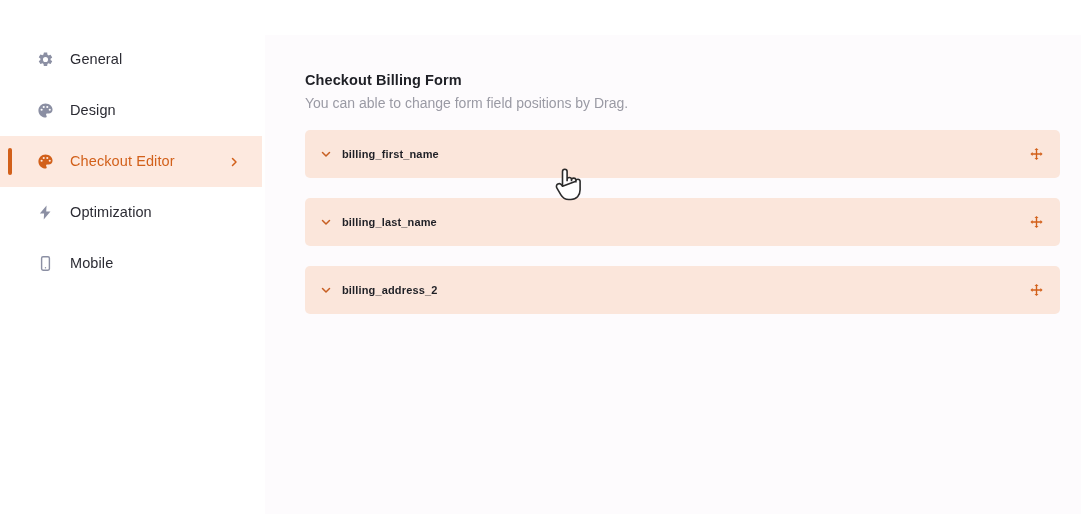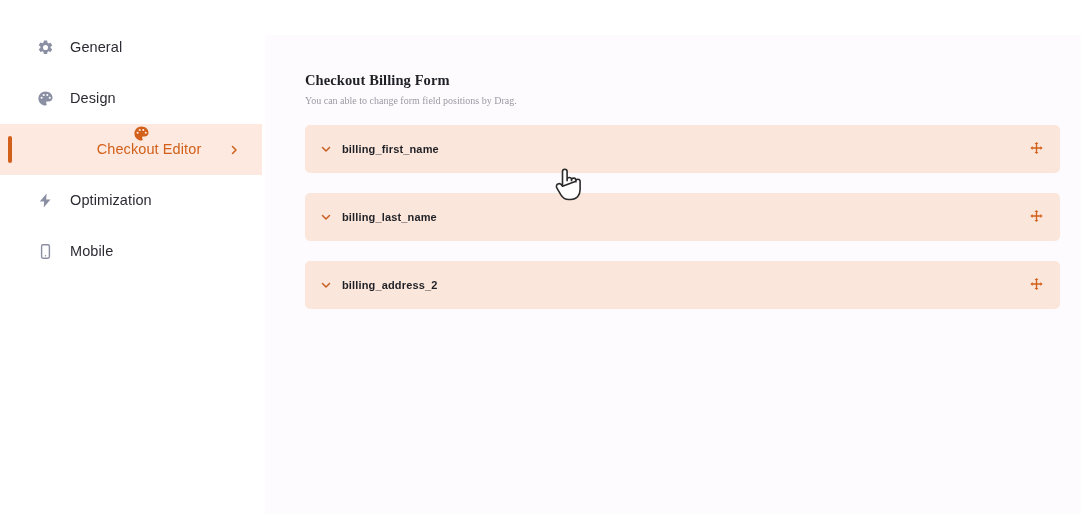--- a/index.html
+++ b/index.html
@@ -16,21 +16,21 @@
     height: 514px;
     background: #ffffff;
     display: flex;
   }
 
   
   .sidebar {
     width: 262px;
     height: 514px;
     background: #ffffff;
-    padding-top: 22px;
+    padding-top: 34px;
     flex: 0 0 262px;
     position: relative;
   }
   .nav-item {
     position: relative;
     height: 51px;
     display: flex;
     align-items: center;
     padding-left: 36px;
     cursor: pointer;
@@ -47,21 +47,20 @@
   }
   .nav-item .nav-icon svg { display: block; }
   .nav-label {
     font-size: 14.5px;
     color: #2b2b33;
     letter-spacing: .1px;
     line-height: 1;
   }
   .nav-item.active {
     background: #fde9df;
-    flex-direction: column;
   }
   .nav-item.active .nav-label { color: #d2601a; }
   .nav-item.active .nav-icon { color: #d2601a; }
   .accent-bar {
     position: absolute;
     left: 8px;
     top: 12px;
     width: 4px;
     height: 27px;
     border-radius: 2px;
@@ -87,31 +86,30 @@
     position: absolute;
     left: 3px;
     top: 35px;
     right: 0;
     bottom: 0;
     background: #fdfbfd;
     overflow: hidden;
   }
   .panel-head {
     padding: 36px 0 0 40px;
-    font-family: Liberation Serif, serif;
   }
   .panel-title {
     font-size: 14.5px;
     font-weight: bold;
     color: #1f2026;
     line-height: 1.3;
     letter-spacing: .1px;
   }
   .panel-sub {
-    font-size: 10px;
+    font-size: 14px;
     color: #9a9aa4;
     margin-top: 4px;
     line-height: 1.3;
   }
   .field-list {
     margin-top: 18px;
     padding-left: 40px;
     padding-right: 21px;
   }
   .field-row {

